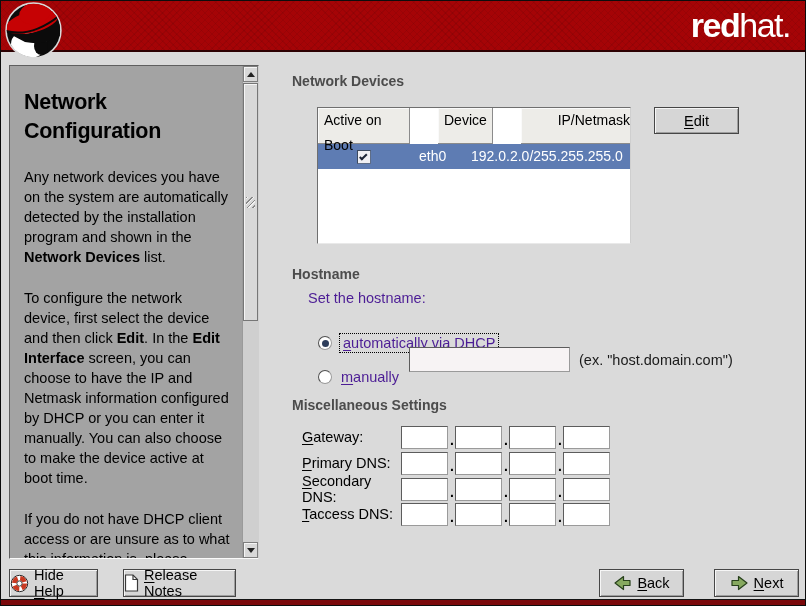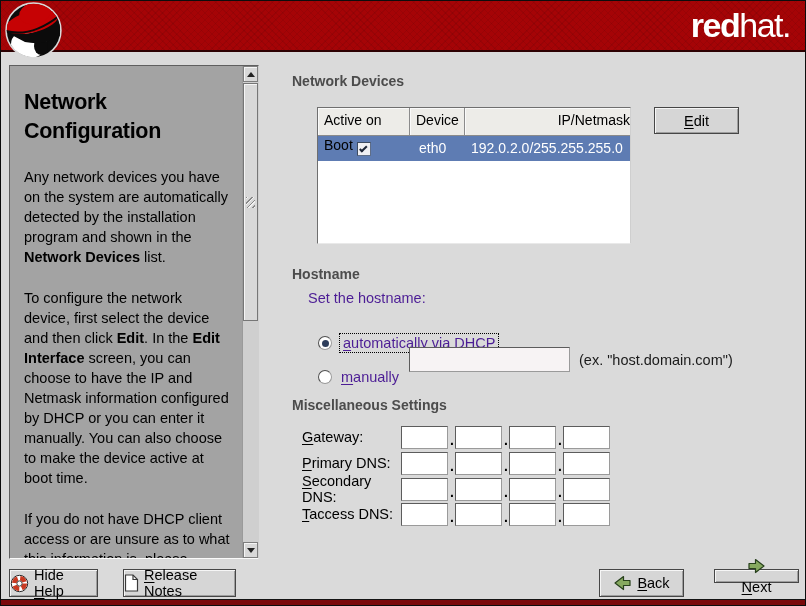--- a/index.html
+++ b/index.html
@@ -63,21 +63,21 @@
     background:repeating-linear-gradient(135deg,#898989 0 1px,#f2f2f2 1px 2px,transparent 2px 4px); }
 
   
   .section-label { font-size:14px; font-weight:bold; color:#4c4c4c; }
 
   
   .nd-table {
     position:absolute; left:316px; top:106px; width:314px; height:137px;
     background:#fff; border:1px solid #6f6f6f; border-bottom-color:#e9e9e9; border-right-color:#cfcfcf;
   }
-  .thead { display:flex; height:28px; }
+  .thead { display:flex; height:36px;gap:28px; }
   .th {
     background:#EDECE8; border-right:1px solid #8b8b8b; border-bottom:1px solid #8b8b8b;
     font-size:14px; line-height:25px; padding-left:6px; color:#000;
     box-shadow:inset 1px 1px 0 #fafafa;
   }
   .trow { display:flex; height:25px; background:#5E7CB3; color:#fff; font-size:14px; line-height:25px; }
   .td { display:flex; align-items:center; }
   .c1 { width:92px; } .c2 { width:55px; } .c3 { flex:1; border-right:none;text-align:right; }
   .td.c1 { justify-content:center; }
   .td.c2 { padding-left:9px; }
@@ -283,21 +283,21 @@
 
   <div class="btn" style="left:598px; top:568px; width:85px; height:28px;">
     <span class="icon-holder">
       <svg width="19" height="16" viewBox="0 0 19 16">
         <path d="M10.5 1.5 L2 8 L10.5 14.5 V10.5 H17 V5.5 H10.5 Z" fill="#86A95F" stroke="#27401c" stroke-width="1.2" stroke-linejoin="round"></path>
       </svg>
     </span>
     <span><span class="u">B</span><span>ack</span></span>
   </div>
 
-  <div class="btn" style="left:713px; top:568px; width:85px; height:14px;flex-direction:column;">
+  <div class="btn" style="left:713px; top:568px; width:85px; height:28px;">
     <span class="icon-holder">
       <svg width="19" height="16" viewBox="0 0 19 16">
         <path d="M8.5 1.5 L17 8 L8.5 14.5 V10.5 H2 V5.5 H8.5 Z" fill="#86A95F" stroke="#27401c" stroke-width="1.2" stroke-linejoin="round"></path>
       </svg>
     </span>
     <span><span class="u">N</span><span>ext</span></span>
   </div>
 
   <div class="bottom-strip"></div>
 </div>

